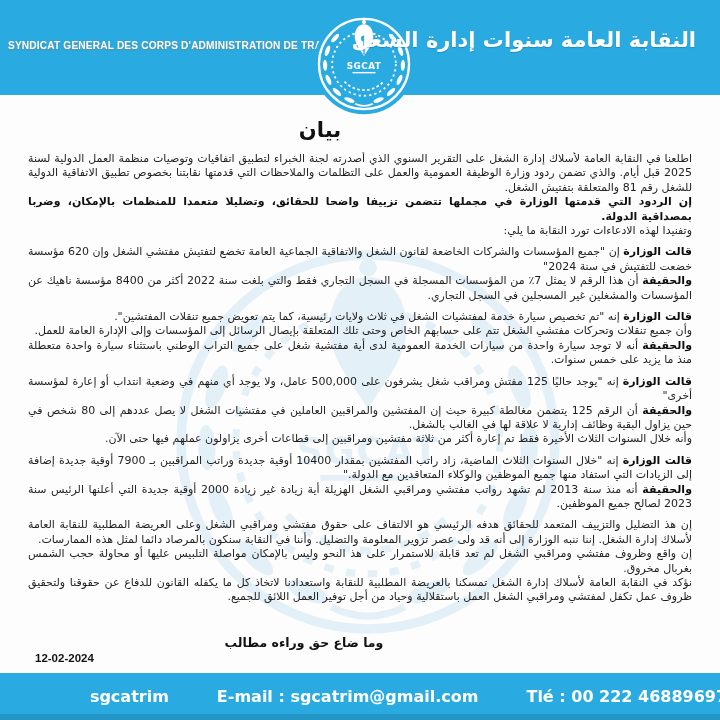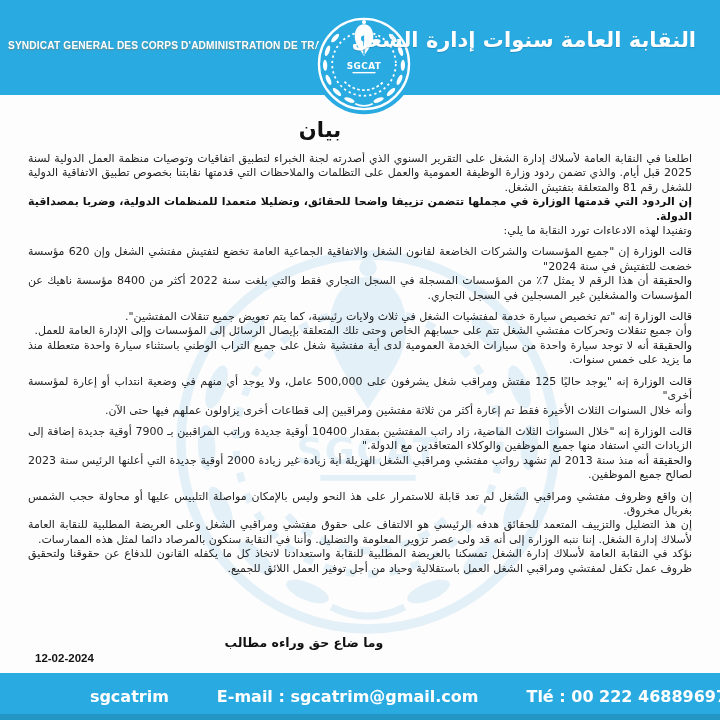--- a/index.html
+++ b/index.html
@@ -56,21 +56,21 @@
   .body-blocks{
     position:absolute;top:152px;left:28px;right:28px;height:482px;
     overflow:hidden;
     direction:rtl;text-align:justify;
     font-size:11px;line-height:14.4px;color:var(--ink);
     z-index:2;
   }
   .block{margin:0 0 7px 0;}
   .block p{margin:0;}
   .block p.bold{font-weight:bold;color:#101010;}
-  .block b{font-weight:normal;color:#0d0d0d;margin-top:48px;}
+  .block b{font-weight:bold;color:#0d0d0d;margin-top:48px;}
   .conclusion{
     position:absolute;top:635px;left:0;width:608px;
     direction:rtl;text-align:center;
     font-weight:bold;font-size:12.5px;color:#111;z-index:2;
   }
   .date{
     position:absolute;left:35px;top:652px;
     font-family:"Liberation Sans",sans-serif;
     font-weight:bold;font-size:11.5px;color:#111;z-index:2;text-align:center;
   }
@@ -134,43 +134,44 @@
   <div class="fr-title">SYNDICAT GENERAL DES CORPS D'ADMINISTRATION DE TRAVAIL</div>
   <svg class="logo" viewBox="0 0 120 120">
     <use href="#sgcat-logo"></use>
   </svg>
   <div class="ar-title">النقابة العامة سنوات إدارة الشغل</div>
 
   <div class="doc-title">بيان</div>
   <div class="body-blocks">
       <div class="block">
         <p>اطلعنا في النقابة العامة لأسلاك إدارة الشغل على التقرير السنوي الذي أصدرته لجنة الخبراء لتطبيق اتفاقيات وتوصيات منظمة العمل الدولية لسنة 2025 قبل أيام. والذي تضمن ردود وزارة الوظيفة العمومية والعمل على التظلمات والملاحظات التي قدمتها نقابتنا بخصوص تطبيق الاتفاقية الدولية للشغل رقم 81 والمتعلقة بتفتيش الشغل.</p>
-        <p class="bold">إن الردود التي قدمتها الوزارة في مجملها تتضمن تزييفا واضحا للحقائق، وتضليلا متعمدا للمنظمات الدولية، وضربا بمصداقية الدولة.</p>
+        <p class="bold">إن الردود التي قدمتها الوزارة في مجملها تتضمن تزييفا واضحا للحقائق، وتضليلا متعمدا للمنظمات بالإمكان، وضربا بمصداقية الدولة.</p>
         <p>وتفنيدا لهذه الادعاءات تورد النقابة ما يلي:</p>
       </div>
       <div class="block">
         <p><b>قالت الوزارة</b> إن "جميع المؤسسات والشركات الخاضعة لقانون الشغل والاتفاقية الجماعية العامة تخضع لتفتيش مفتشي الشغل وإن 620 مؤسسة خضعت للتفتيش في سنة 2024"</p>
         <p><b>والحقيقة</b> أن هذا الرقم لا يمثل 7٪ من المؤسسات المسجلة في السجل التجاري فقط والتي بلغت سنة 2022 أكثر من 8400 مؤسسة ناهيك عن المؤسسات والمشغلين غير المسجلين في السجل التجاري.</p>
       </div>
       <div class="block">
         <p><b>قالت الوزارة</b> إنه "تم تخصيص سيارة خدمة لمفتشيات الشغل في ثلاث ولايات رئيسية، كما يتم تعويض جميع تنقلات المفتشين".</p>
         <p>وأن جميع تنقلات وتحركات مفتشي الشغل تتم على حسابهم الخاص وحتى تلك المتعلقة بإيصال الرسائل إلى المؤسسات وإلى الإدارة العامة للعمل.</p>
         <p><b>والحقيقة</b> أنه لا توجد سيارة واحدة من سيارات الخدمة العمومية لدى أية مفتشية شغل على جميع التراب الوطني باستثناء سيارة واحدة متعطلة منذ ما يزيد على خمس سنوات.</p>
       </div>
       <div class="block">
         <p><b>قالت الوزارة</b> إنه "يوجد حاليًا 125 مفتش ومراقب شغل يشرفون على 500,000 عامل، ولا يوجد أي منهم في وضعية انتداب أو إعارة لمؤسسة أخرى"</p>
+        <p><b>والحقيقة</b> أن الرقم 125 يتضمن مغالطة كبيرة حيث إن المفتشين والمراقبين العاملين في مفتشيات الشغل لا يصل عددهم إلى 80 شخص في حين يزاول البقية وظائف إدارية لا علاقة لها في الغالب بالشغل.</p>
         <p>وأنه خلال السنوات الثلاث الأخيرة فقط تم إعارة أكثر من ثلاثة مفتشين ومراقبين إلى قطاعات أخرى يزاولون عملهم فيها حتى الآن.</p>
       </div>
       <div class="block">
         <p><b>قالت الوزارة</b> إنه "خلال السنوات الثلاث الماضية، زاد راتب المفتشين بمقدار 10400 أوقية جديدة وراتب المراقبين بـ 7900 أوقية جديدة إضافة إلى الزيادات التي استفاد منها جميع الموظفين والوكلاء المتعاقدين مع الدولة."</p>
         <p><b>والحقيقة</b> أنه منذ سنة 2013 لم تشهد رواتب مفتشي ومراقبي الشغل الهزيلة أية زيادة غير زيادة 2000 أوقية جديدة التي أعلنها الرئيس سنة 2023 لصالح جميع الموظفين.</p>
       </div>
       <div class="block">
+        <p>إن هذ التضليل والتزييف المتعمد للحقائق هدفه الرئيسي هو الالتفاف على حقوق مفتشي ومراقبي الشغل وعلى العريضة المطلبية للنقابة العامة لأسلاك إدارة الشغل. إننا ننبه الوزارة إلى أنه قد ولى عصر تزوير المعلومة والتضليل. وأننا في النقابة سنكون بالمرصاد دائما لمثل هذه الممارسات.</p>
         <p>إن واقع وظروف مفتشي ومراقبي الشغل لم تعد قابلة للاستمرار على هذ النحو وليس بالإمكان مواصلة التلبيس عليها أو محاولة حجب الشمس بغربال مخروق.</p>
-        <p>إن هذ التضليل والتزييف المتعمد للحقائق هدفه الرئيسي هو الالتفاف على حقوق مفتشي ومراقبي الشغل وعلى العريضة المطلبية للنقابة العامة لأسلاك إدارة الشغل. إننا ننبه الوزارة إلى أنه قد ولى عصر تزوير المعلومة والتضليل. وأننا في النقابة سنكون بالمرصاد دائما لمثل هذه الممارسات.</p>
         <p>نؤكد في النقابة العامة لأسلاك إدارة الشغل تمسكنا بالعريضة المطلبية للنقابة واستعدادنا لاتخاذ كل ما يكفله القانون للدفاع عن حقوقنا ولتحقيق ظروف عمل تكفل لمفتشي ومراقبي الشغل العمل باستقلالية وحياد من أجل توفير العمل اللائق للجميع.</p>
       </div>
     </div>
   <div class="conclusion">وما ضاع حق وراءه مطالب</div>
   <div class="date">12-02-2024</div>
 
   <div class="band-bottom">
     <span>sgcatrim</span>
     <span>E-mail : sgcatrim@gmail.com</span>
     <span>Tlé : 00 222 46889697</span>

